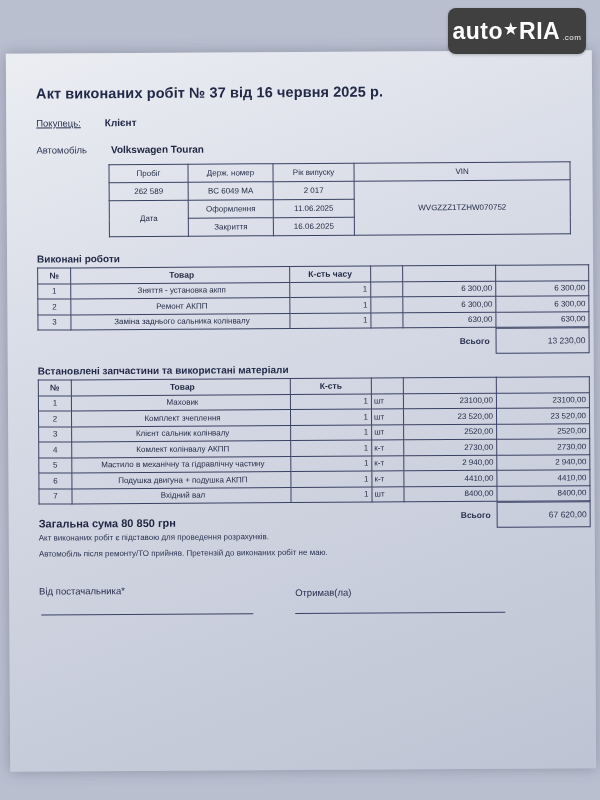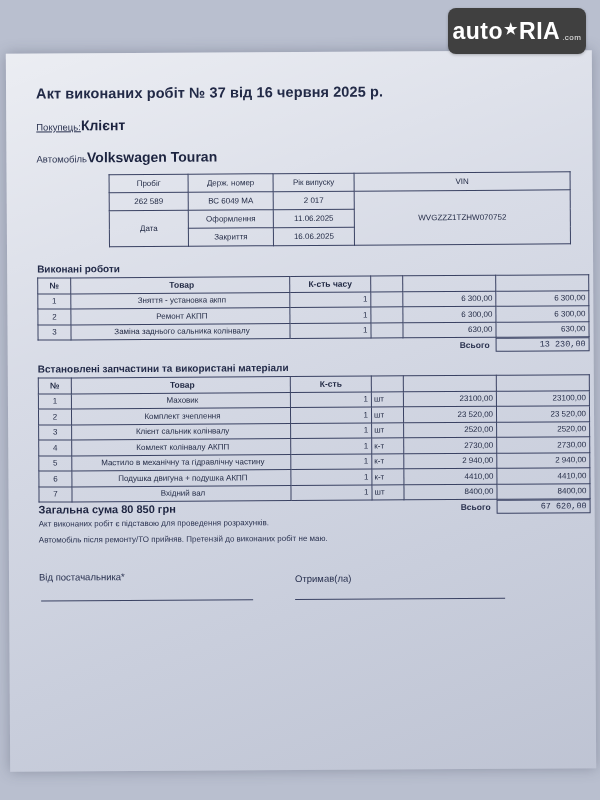--- a/index.html
+++ b/index.html
@@ -81,24 +81,24 @@
     margin: 0 0 0 8px;
     display: flex;
     align-items: baseline;
   }
   .field-label {
     font-size: 9.5px;
     color: #2a3250;
   }
   .field-label.underline { text-decoration: underline; }
   .field-value {
-    font-size: 14px;
+    font-size: 10px;
     font-weight: bold;
     color: #1d2440;
-    margin-left: 0;
+    margin-left: 24px;
   }
   .spacer-sm { height: 16px; }
   .spacer-xs { height: 9px; }
 
   table {
     border-collapse: collapse;
     font-size: 8px;
     color: #1f2742;
   }
   table.info {
@@ -149,23 +149,22 @@
   .total-label {
     font-weight: bold;
     padding: 1px 6px 1px 0;
     display: flex;
     align-items: center;
   }
   .total-box {
     border: 1px solid #3a4263;
     width: 86px;
     text-align: right;
-    padding: 1px 3px;
+    padding: 7px 3px;
     font-size: 8.5px;
-    font-family: Liberation Mono, monospace;
   }
   .grand-total {
     font-size: 11px;
     font-weight: bold;
     margin: 0 0 0 8px;
     color: #1d2440;
   }
   .note {
     font-size: 8px;
     margin: 4px 0 0 8px;

